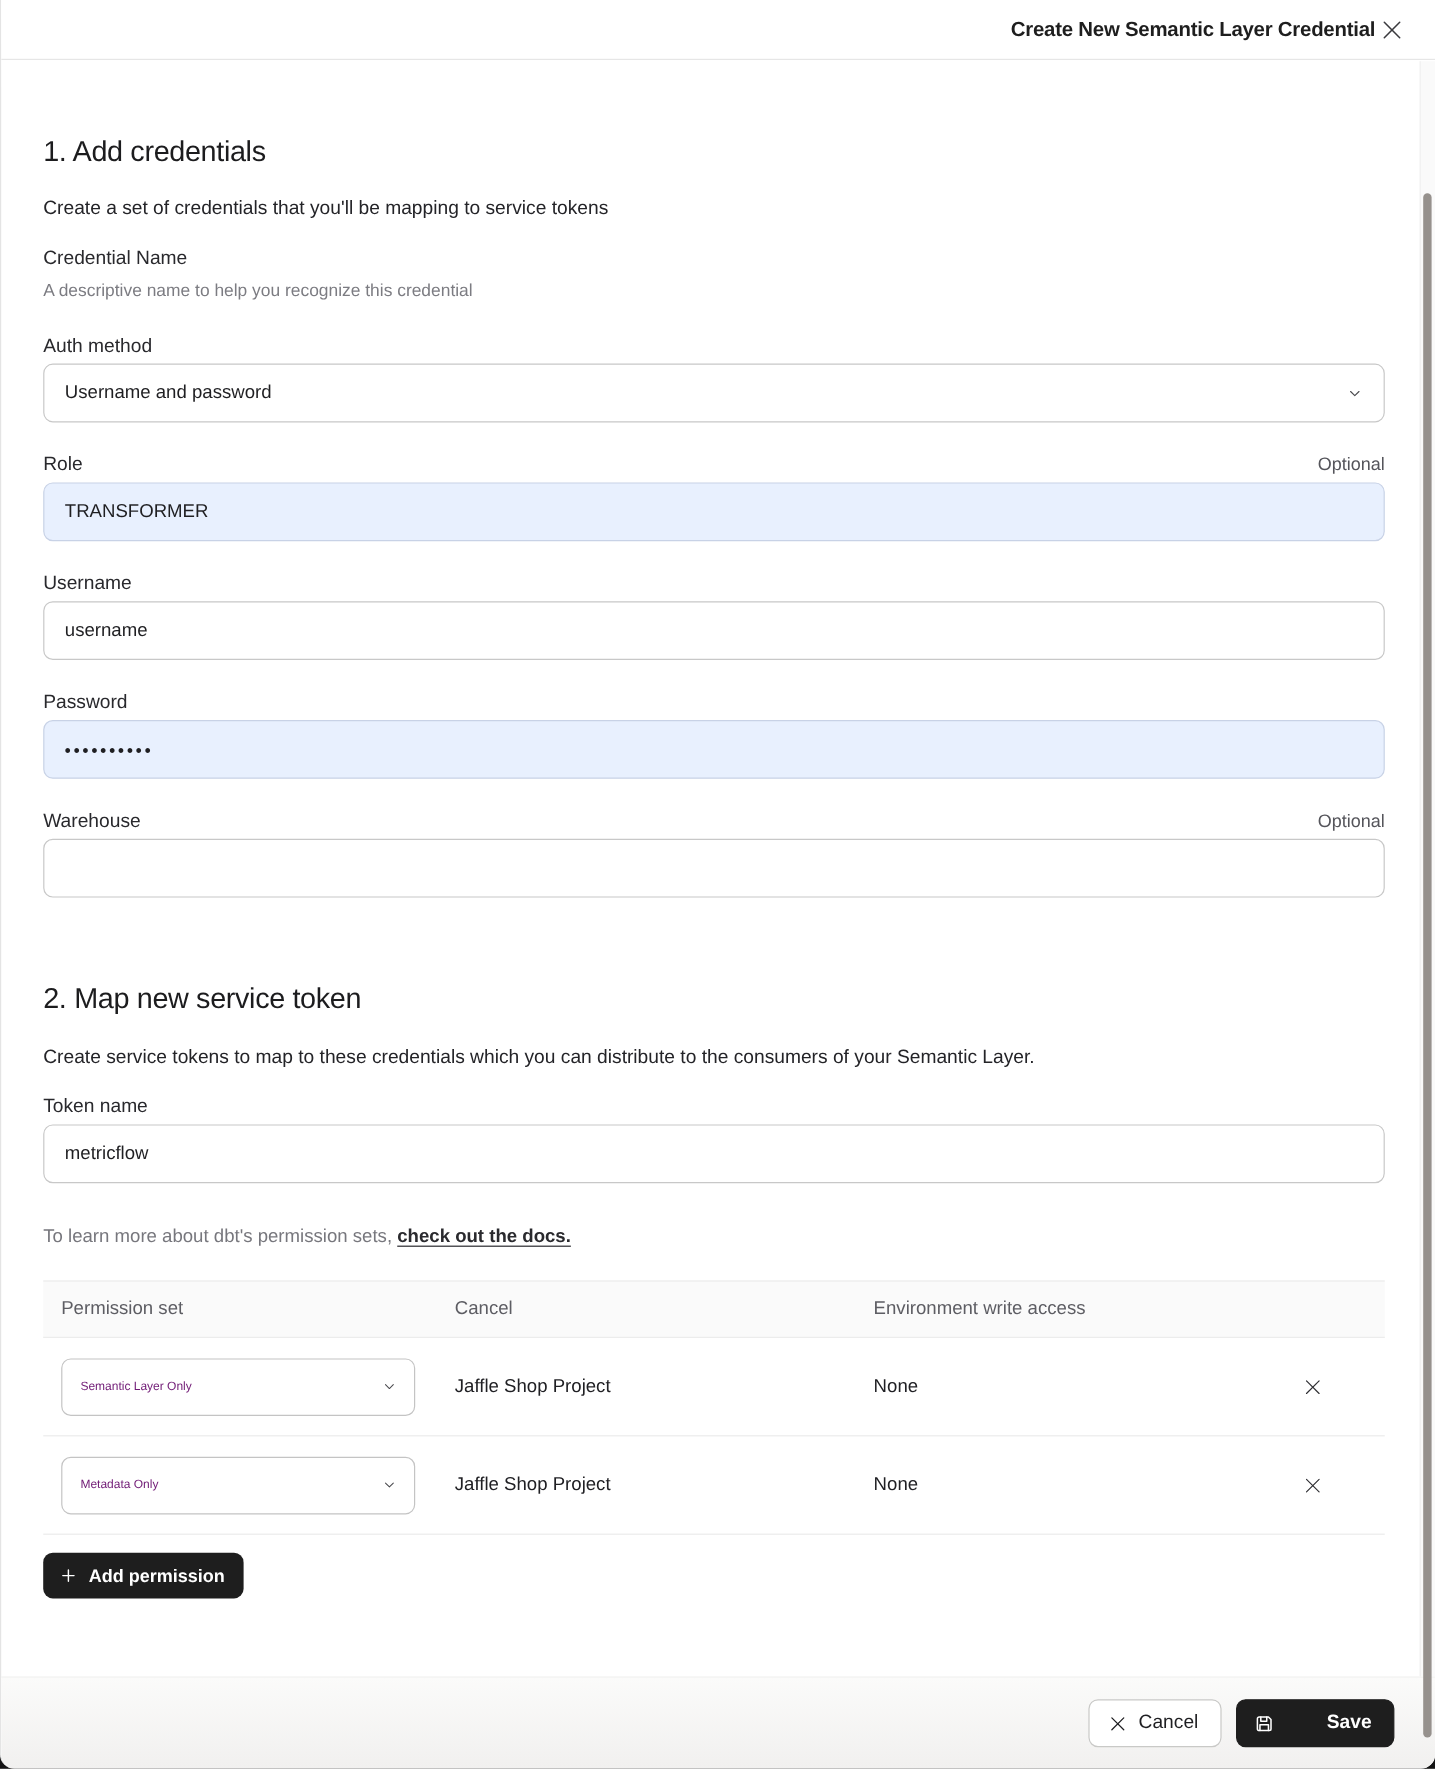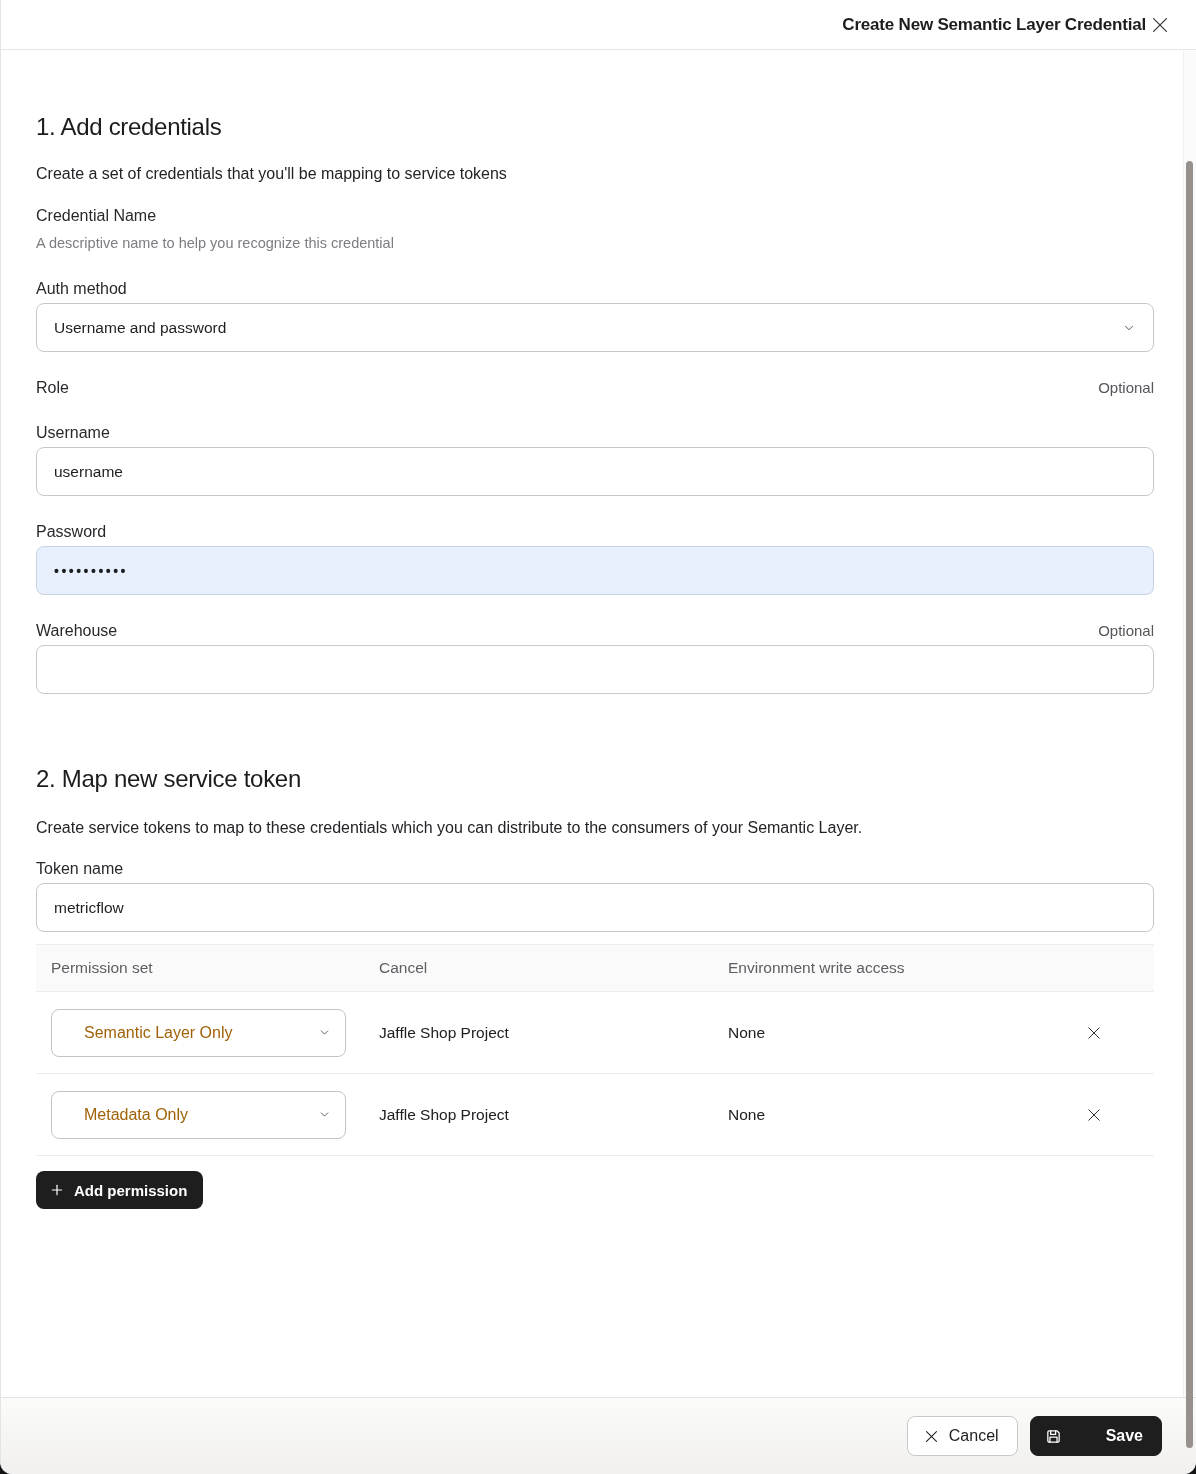--- a/index.html
+++ b/index.html
@@ -56,39 +56,39 @@
 
   .select-box {
     height: 49px; border: 1px solid #c8c8c8; border-radius: 8px;
     display: flex; align-items: center; justify-content: space-between;
     padding: 0 17px; font-size: 15.5px; color: #1f1f22; cursor: pointer; background: #fff;
   }
   .docs-line { margin-top: 35px; font-size: 15.5px; color: #77777d; line-height: 19px; }
   .docs-link { color: #2a2a2e; font-weight: 700; text-decoration: underline; text-underline-offset: 3px; cursor: pointer; }
 
   
-  .perm-table { margin-top: 12px; }
+  .perm-table { margin-top: 27px; }
   .perm-head {
     display: grid; grid-template-columns: 343px 349px 343px 1fr;
     align-items: center; height: 48px;
     background: #fafafa; border-top: 1px solid #ececec; border-bottom: 1px solid #ececec;
   }
   .perm-head .th { font-size: 15.5px; color: #5d5d63; }
   .th.c1, .cell.c1 { padding-left: 15px; }
   .perm-row {
     display: grid; grid-template-columns: 343px 349px 343px 1fr;
     align-items: center; height: 82px;
     border-bottom: 1px solid #ececec;
   }
   .cell { font-size: 15.5px; color: #202024; }
   .row-select {
     width: 295px; height: 48px;
     border: 1px solid #c4c4c4; border-radius: 8px;
     display: flex; align-items: center; justify-content: space-between;
-    padding: 0 14px 0 32px; font-size: 16px; font-weight: 500; color: #a16207;
+    padding: 0 14px 0 15px; font-size: 10px; font-weight: 500; color: #701a75;
     background: #fff; cursor: pointer;
   }
   .row-remove {
     width: 30px; height: 30px; margin-left: 8px;
     display: flex; align-items: center; justify-content: center;
     background: transparent; border: none; cursor: pointer;
   }
   .add-perm-btn {
     margin-top: 15px;
     display: inline-flex; align-items: center; gap: 9px;
@@ -167,20 +167,21 @@
             </svg>
         </span>
       </div>
     </div>
 
     <div class="field">
       <div class="label-row">
         <span class="field-label">Role</span>
         <span class="optional">Optional</span>
       </div>
+      <input class="text-input autofill" type="text" value="TRANSFORMER" style="">
     </div>
 
     <div class="field">
       <div class="label-row">
         <span class="field-label">Username</span>
       </div>
       <input class="text-input" type="text" value="username" style="">
     </div>
 
     <div class="field">
@@ -201,20 +202,25 @@
     <h2 class="section-heading second">2. Map new service token</h2>
     <p class="section-desc second">Create service tokens to map to these credentials which you can distribute to the consumers of your Semantic Layer.</p>
 
     <div class="field token">
       <div class="label-row">
         <span class="field-label">Token name</span>
       </div>
       <input class="text-input" type="text" value="metricflow" style="">
     </div>
 
+    <div class="docs-line">
+      <span>To learn more about dbt's permission sets,</span>
+      <span> </span>
+      <a class="docs-link">check out the docs.</a>
+    </div>
 
     
     <div class="perm-table">
       <div class="perm-head">
         <div class="th c1">Permission set</div>
         <div class="th">Cancel</div>
         <div class="th">Environment write access</div>
         <div class="th"></div>
       </div>
 

